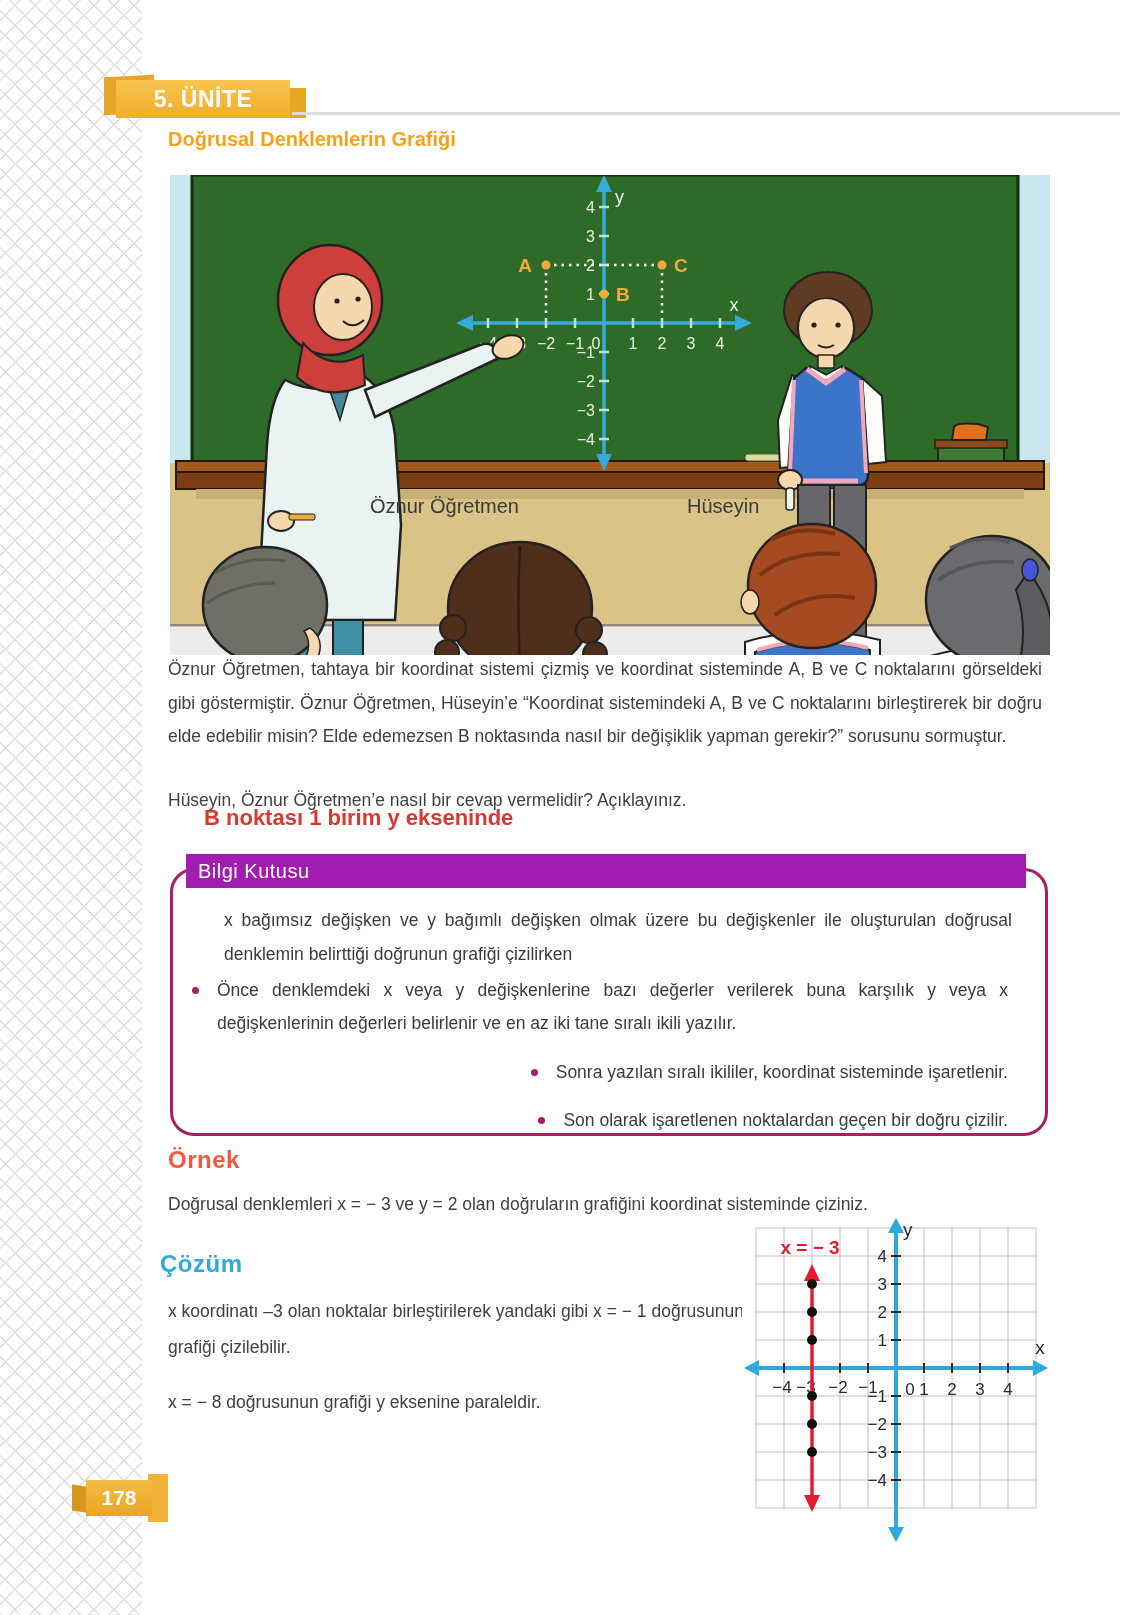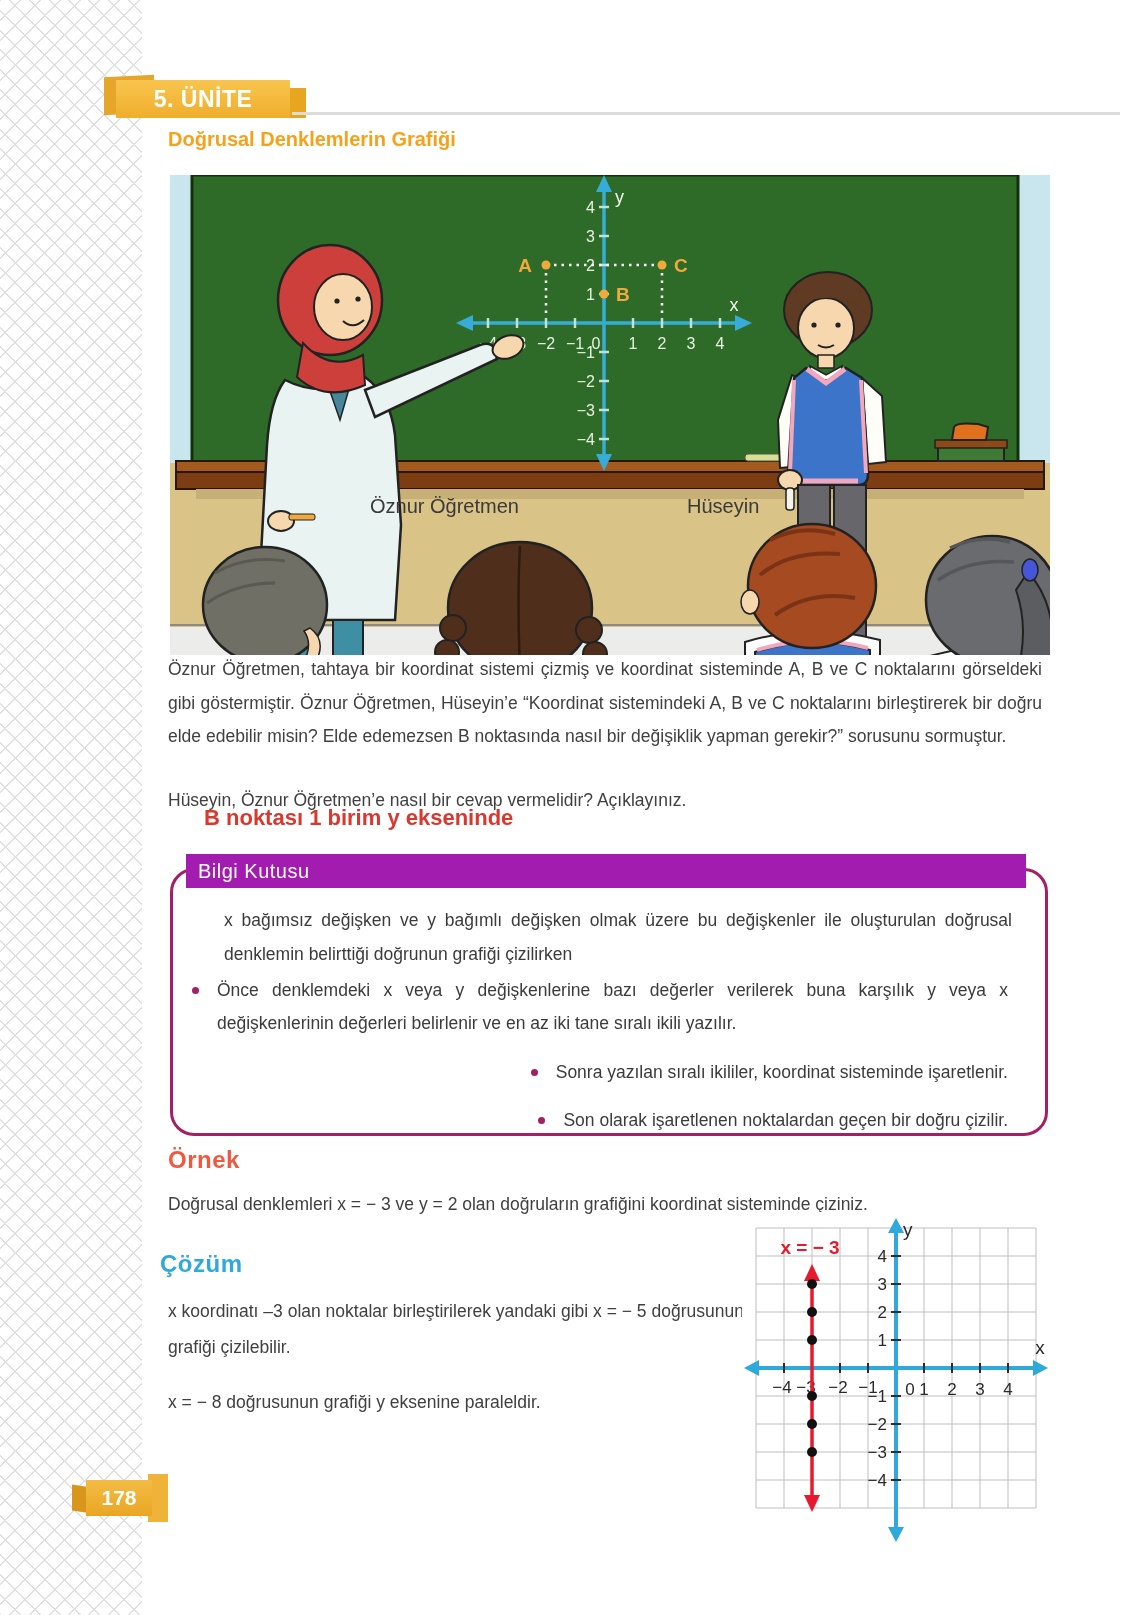--- a/index.html
+++ b/index.html
@@ -255,21 +255,21 @@
     <div class="bullet-row">
       <span class="dot"></span>
       <span class="bullet-text">Son olarak işaretlenen noktalardan geçen bir doğru çizilir.</span>
     </div>
   </div>
 
   <h2 class="h-ornek">Örnek</h2>
   <p class="para example-text">Doğrusal denklemleri x = − 3 ve y = 2 olan doğruların grafiğini koordinat sisteminde çiziniz.</p>
 
   <h2 class="h-cozum">Çözüm</h2>
-  <p class="para sol1">x koordinatı –3 olan noktalar birleştirilerek yandaki gibi x = − 5 doğrusunun grafiği çizilebilir.</p>
+  <p class="para sol1">x koordinatı –3 olan noktalar birleştirilerek yandaki gibi x = − 1 doğrusunun grafiği çizilebilir.</p>
   <p class="para sol2">x = − 8  doğrusunun grafiği y eksenine paraleldir.</p>
 
   <svg class="solution-graph" viewBox="0 0 310 334" width="310" height="334">
     <rect x="0" y="0" width="310" height="334" fill="#ffffff"></rect>
     <g stroke="#bfbfbf" stroke-width="1">
       <line x1="14" y1="16" x2="14" y2="296"></line>
         <line x1="42" y1="16" x2="42" y2="296"></line>
       <line x1="70" y1="16" x2="70" y2="296"></line>
         <line x1="98" y1="16" x2="98" y2="296"></line>
       <line x1="126" y1="16" x2="126" y2="296"></line>

